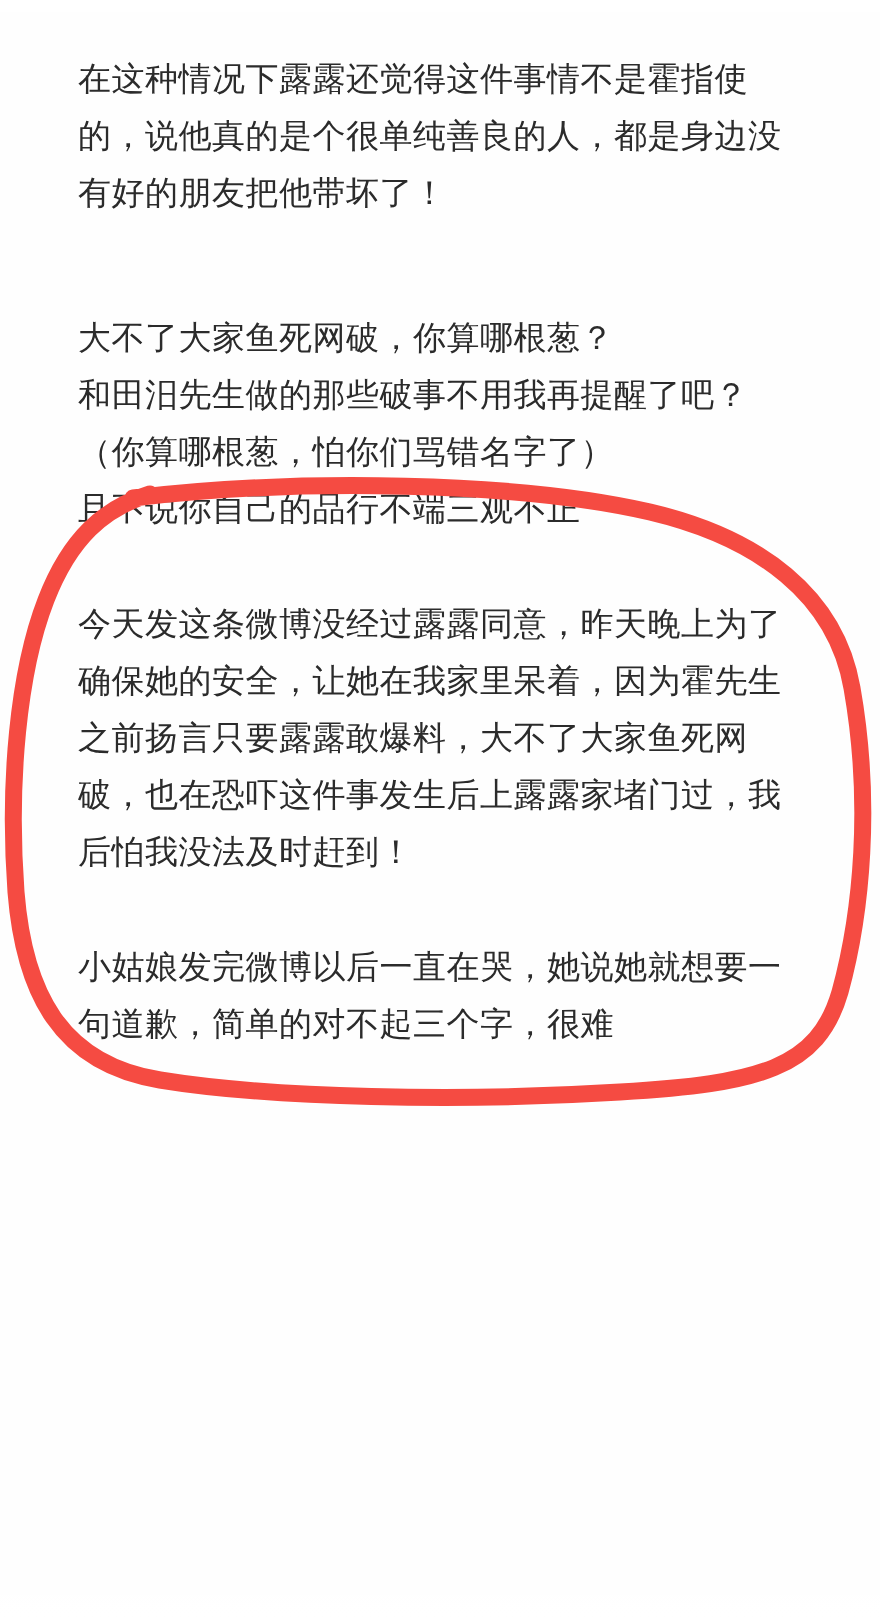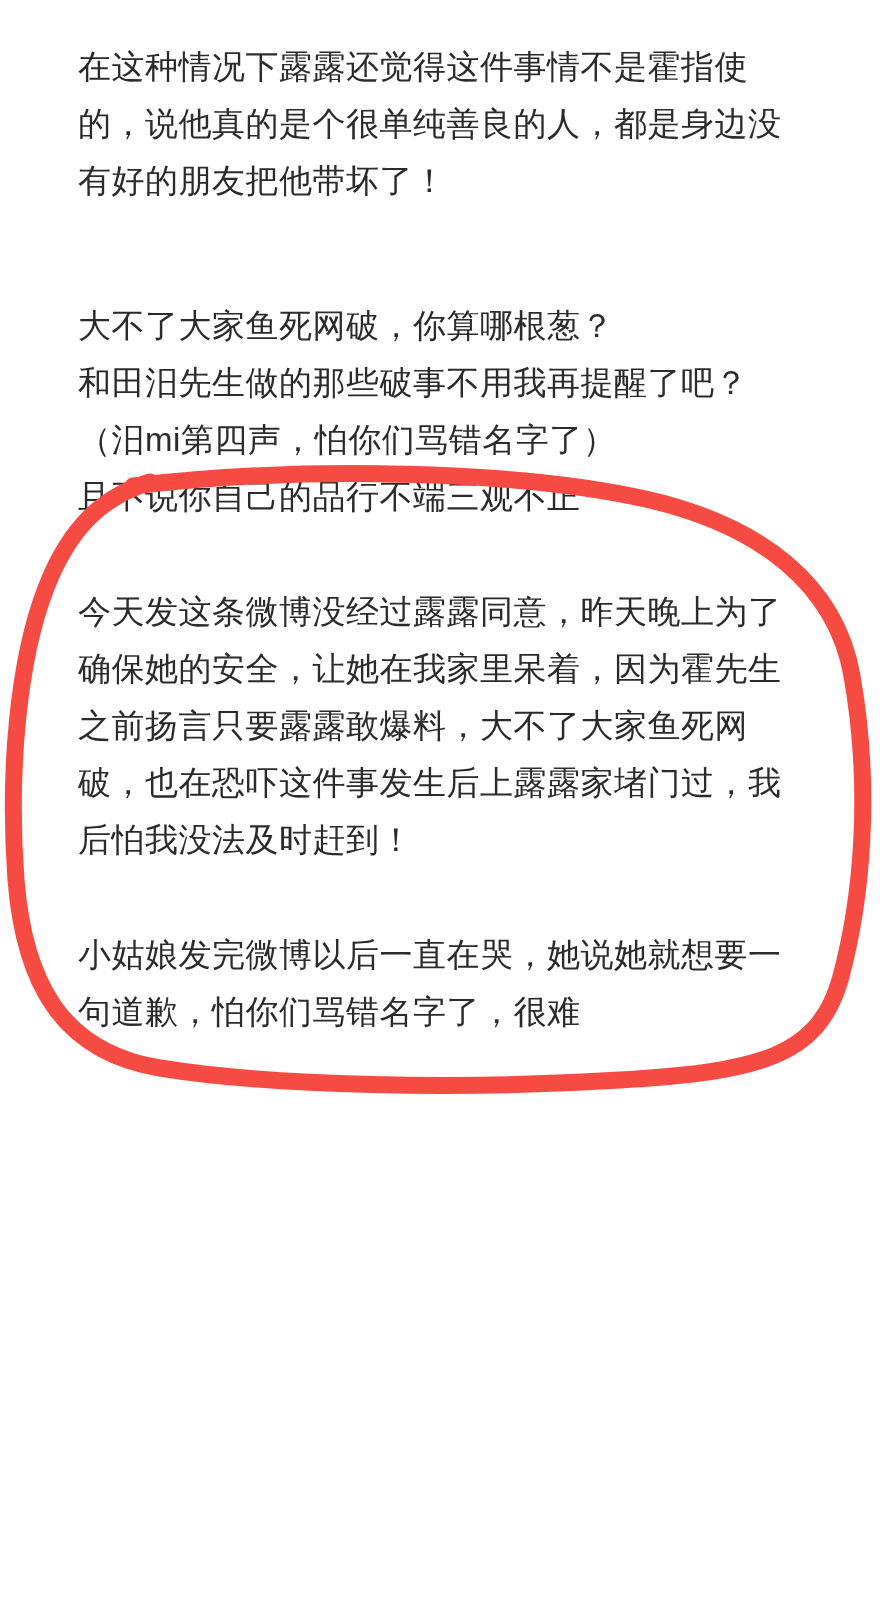--- a/index.html
+++ b/index.html
@@ -11,20 +11,21 @@
     width: 880px;
     height: 1619px;
     position: relative;
     overflow: hidden;
     font-family: "Liberation Sans", sans-serif;
   }
   #page {
     position: absolute;
     inset: 0;
     background: #fefefe;
+    margin-top: 12px;
   }
   .text-layer {
     position: absolute;
     left: 0;
     top: 0;
     width: 880px;
     padding: 0;
     box-sizing: border-box;
     z-index: 1;
   }
@@ -64,26 +65,26 @@
 </head>
 <body>
 
 <div id="page">
 
   <div class="text-layer">
     <div class="para top">在这种情况下露露还觉得这件事情不是霍指使的，说他真的是个很单纯善良的人，都是身边没有好的朋友把他带坏了！</div>
     <div class="gap-small"></div>
     <div class="gap-large"></div>
     <div class="para">大不了大家鱼死网破，你算哪根葱？</div>
-    <div class="para">和田汨先生做的那些破事不用我再提醒了吧？（汨mi第四声，怕你们骂错名字了）</div>
+    <div class="para">和田汨先生做的那些破事不用我再提醒了吧？（你算哪根葱，怕你们骂错名字了）</div>
     <div class="para">且不说你自己的品行不端三观不正</div>
     <div class="gap-large"></div>
     <div class="para">今天发这条微博没经过露露同意，昨天晚上为了确保她的安全，让她在我家里呆着，因为霍先生之前扬言只要露露敢爆料，大不了大家鱼死网破，也在恐吓这件事发生后上露露家堵门过，我后怕我没法及时赶到！</div>
     <div class="gap-large"></div>
-    <div class="para">小姑娘发完微博以后一直在哭，她说她就想要一句道歉，怕你们骂错名字了，很难</div>
+    <div class="para">小姑娘发完微博以后一直在哭，她说她就想要一句道歉，简单的对不起三个字，很难</div>
   </div>
 
   <svg class="circle-layer" viewBox="0 0 880 1619">
     <path d="M 133 486
              C 300 466, 520 470, 650 500
              C 760 526, 836 584, 852 676
              C 872 790, 862 900, 840 980
              C 818 1056, 760 1072, 620 1080
              C 460 1090, 270 1086, 160 1068
              C 60 1052, 24 980, 16 880

